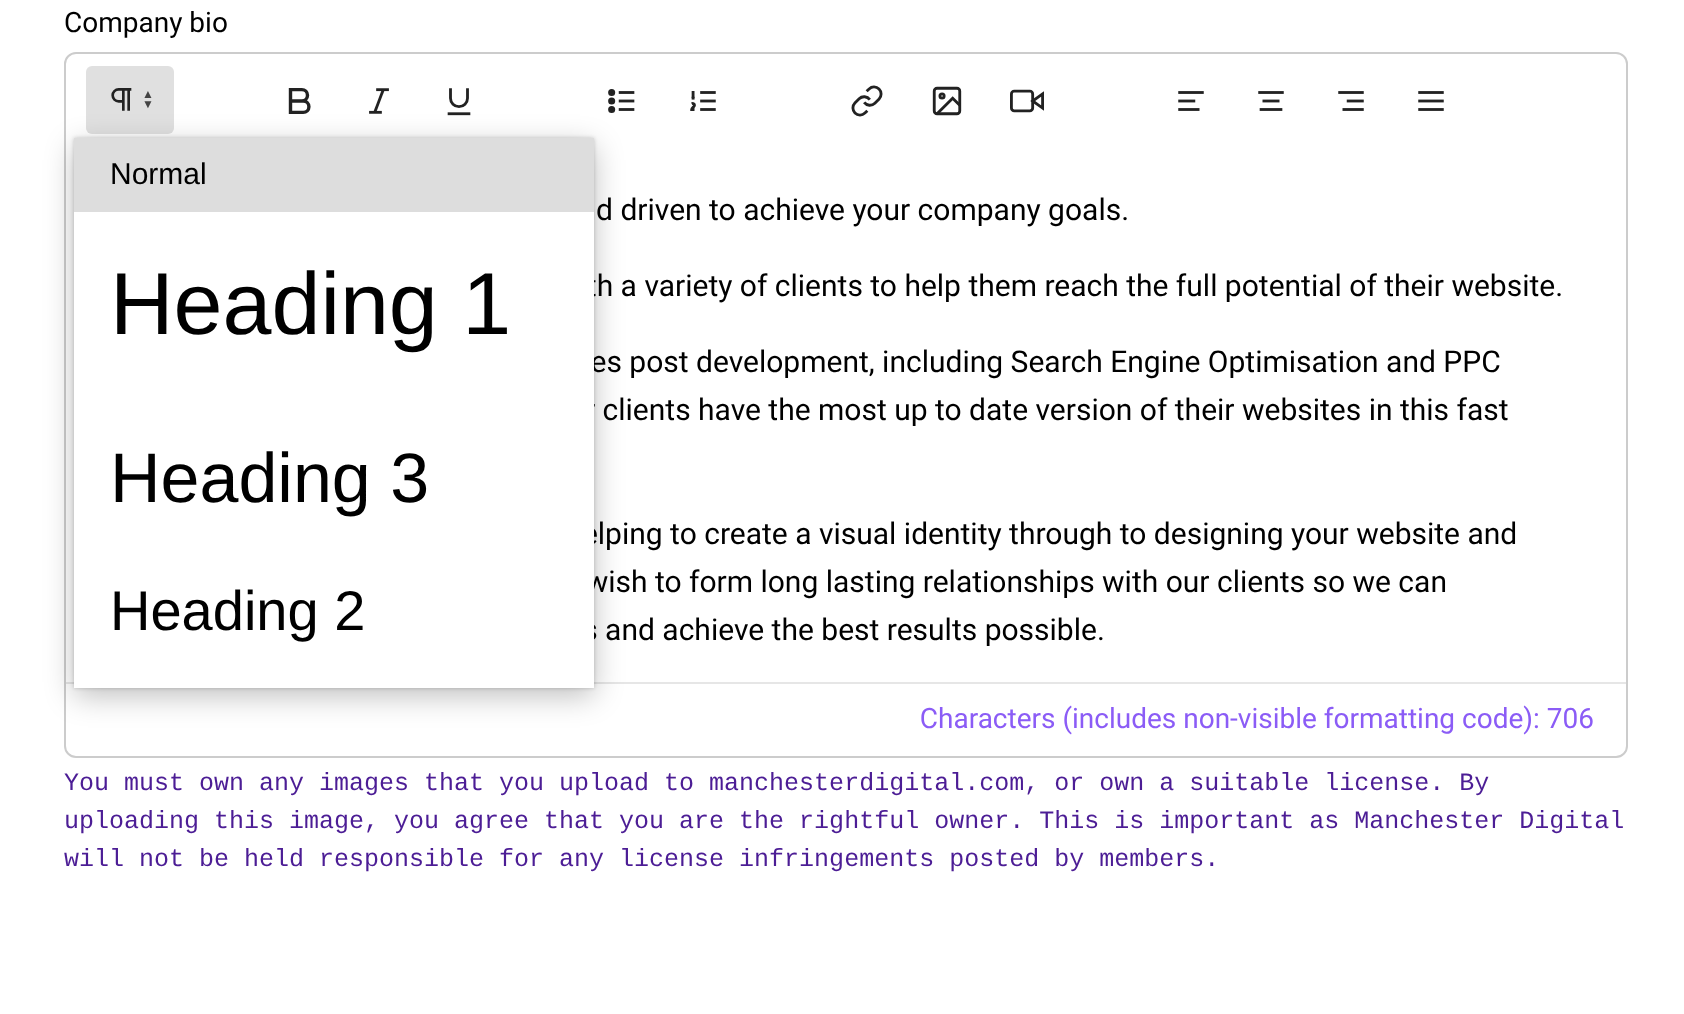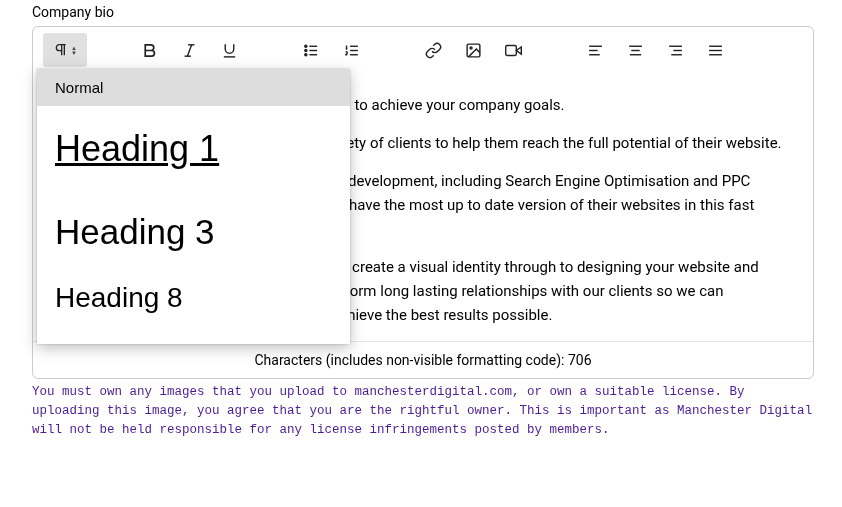--- a/index.html
+++ b/index.html
@@ -64,56 +64,56 @@
       display: flex;
       flex-direction: column;
       font-size: 6px;
       line-height: 5px;
       color: #444;
     }
     .dropdown {
       position: absolute;
       top: 42px;
       left: 4px;
-      width: 313px;
+      width: 260px;
       height: 275px;
       background: #fff;
       box-shadow: 0 4px 14px rgba(0,0,0,0.25), 0 0 2px rgba(0,0,0,0.2);
       z-index: 10;
       overflow: hidden;
     }
     .dropdown-item {
       padding: 8px 18px;
       font-family: Helvetica, Arial, sans-serif;
       color: #000;
       cursor: pointer;
     }
     .dropdown-item.selected {
       background: #ddd;
     }
     .dropdown-item.normal { font-size: 15px; padding: 10px 18px; }
-    .dropdown-item.h1 { font-size: 36px; font-weight: 500; padding: 22px 18px 24px; text-decoration: underline; }
+    .dropdown-item.h1 { font-size: 44px; font-weight: 500; padding: 22px 18px 24px; }
     .dropdown-item.h2 { font-size: 35px; font-weight: 500; padding: 18px 18px 20px; }
     .dropdown-item.h3 { font-size: 28px; font-weight: 500; padding: 10px 18px 0px; }
     .editor-body {
       padding: 20px 28px 14px 28px;
       font-size: 15px;
       line-height: 1.6;
       color: #000;
     }
     .editor-body p {
       margin-bottom: 14px;
     }
     .editor-body p:last-child { margin-bottom: 0; }
     .editor-footer {
       border-top: 1px solid #e6e6e6;
       padding: 10px 16px;
-      text-align: center;
+      text-align: right;
       font-size: 14px;
-      color: #000000;
+      color: #8b5cf6;
     }
     .disclaimer {
       margin-top: 4px;
       font-size: 12.5px;
       line-height: 1.5;
       color: #4c1d95;
       font-family: Liberation Mono, monospace;
     }
   </style>
 </head>
@@ -259,21 +259,21 @@
           </span>
         </div>
       </div>
 
     </div>
 
     <div class="dropdown">
       <div class="dropdown-item normal selected">Normal</div>
       <div class="dropdown-item h1">Heading 1</div>
       <div class="dropdown-item h2">Heading 3</div>
-      <div class="dropdown-item h3">Heading 8</div>
+      <div class="dropdown-item h3">Heading 2</div>
     </div>
 
     <div class="editor-body">
       <p>Creative, innovative, enthusiastic and driven to achieve your company goals.</p>
       <p>Phoenix Digital Media Ltd works with a variety of clients to help them reach the full potential of their website.</p>
       <p>We provide support for all of our sites post development, including Search Engine Optimisation and PPC Management. This ensures that our clients have the most up to date version of their websites in this fast paced industry.</p>
       <p>At Phoenix we can help you from helping to create a visual identity through to designing your website and marketing your website online. We wish to form long lasting relationships with our clients so we can continuously develop their websites and achieve the best results possible.</p>
     </div>
 
     <div class="editor-footer">

